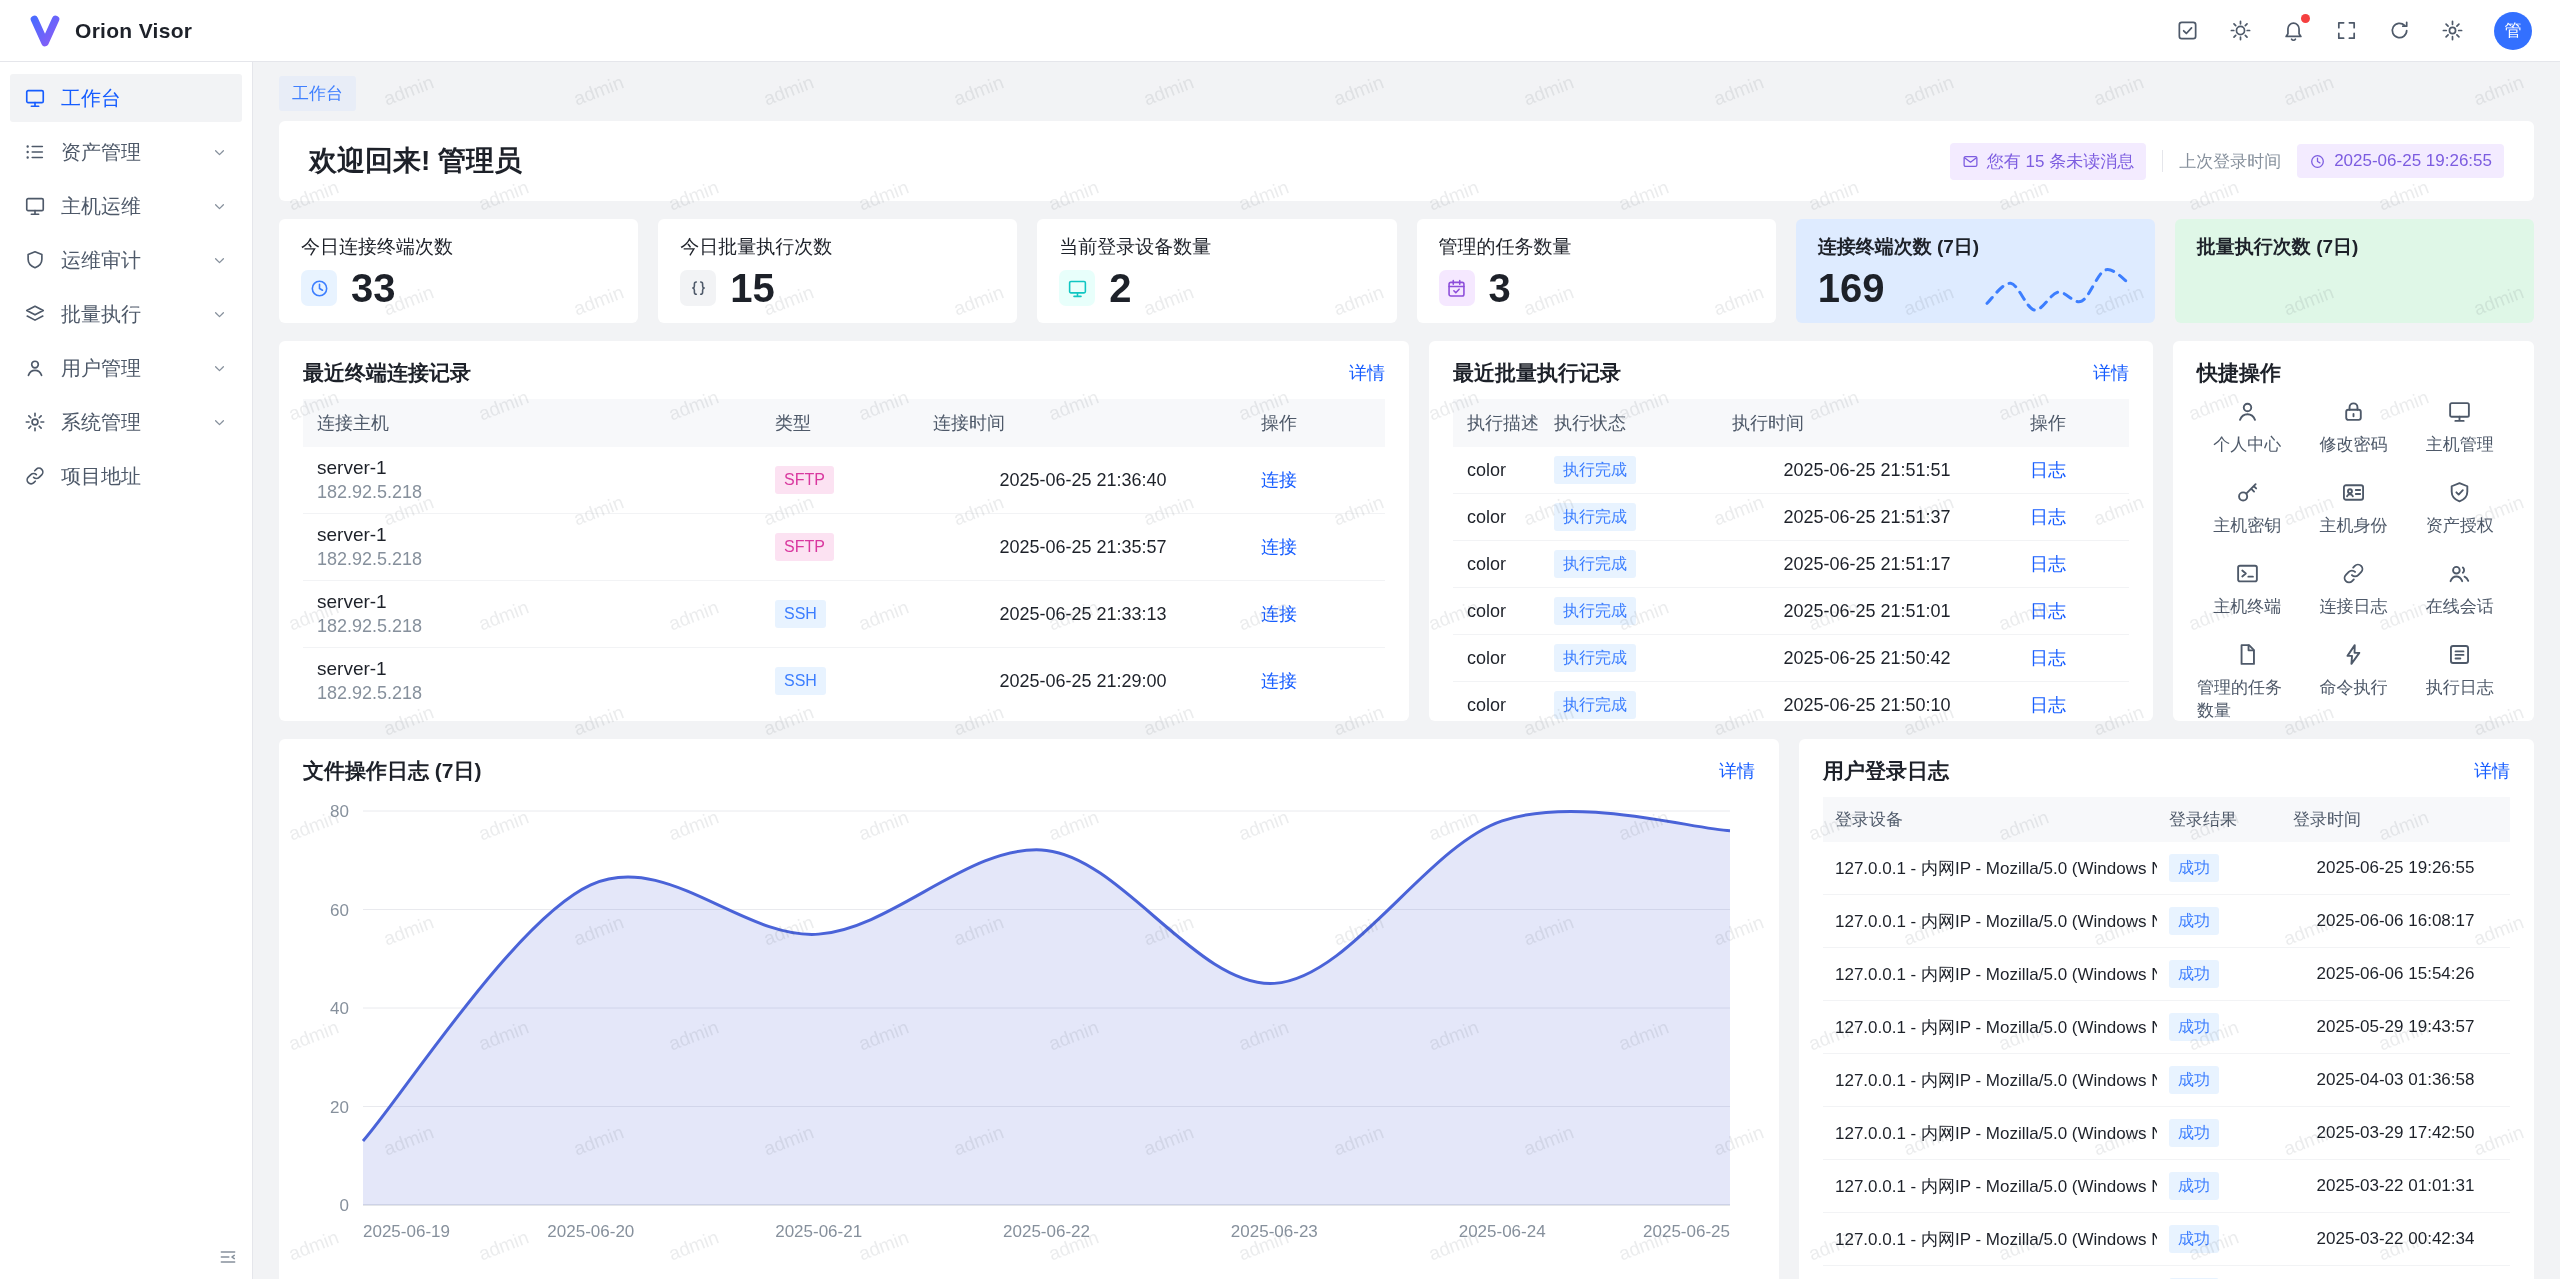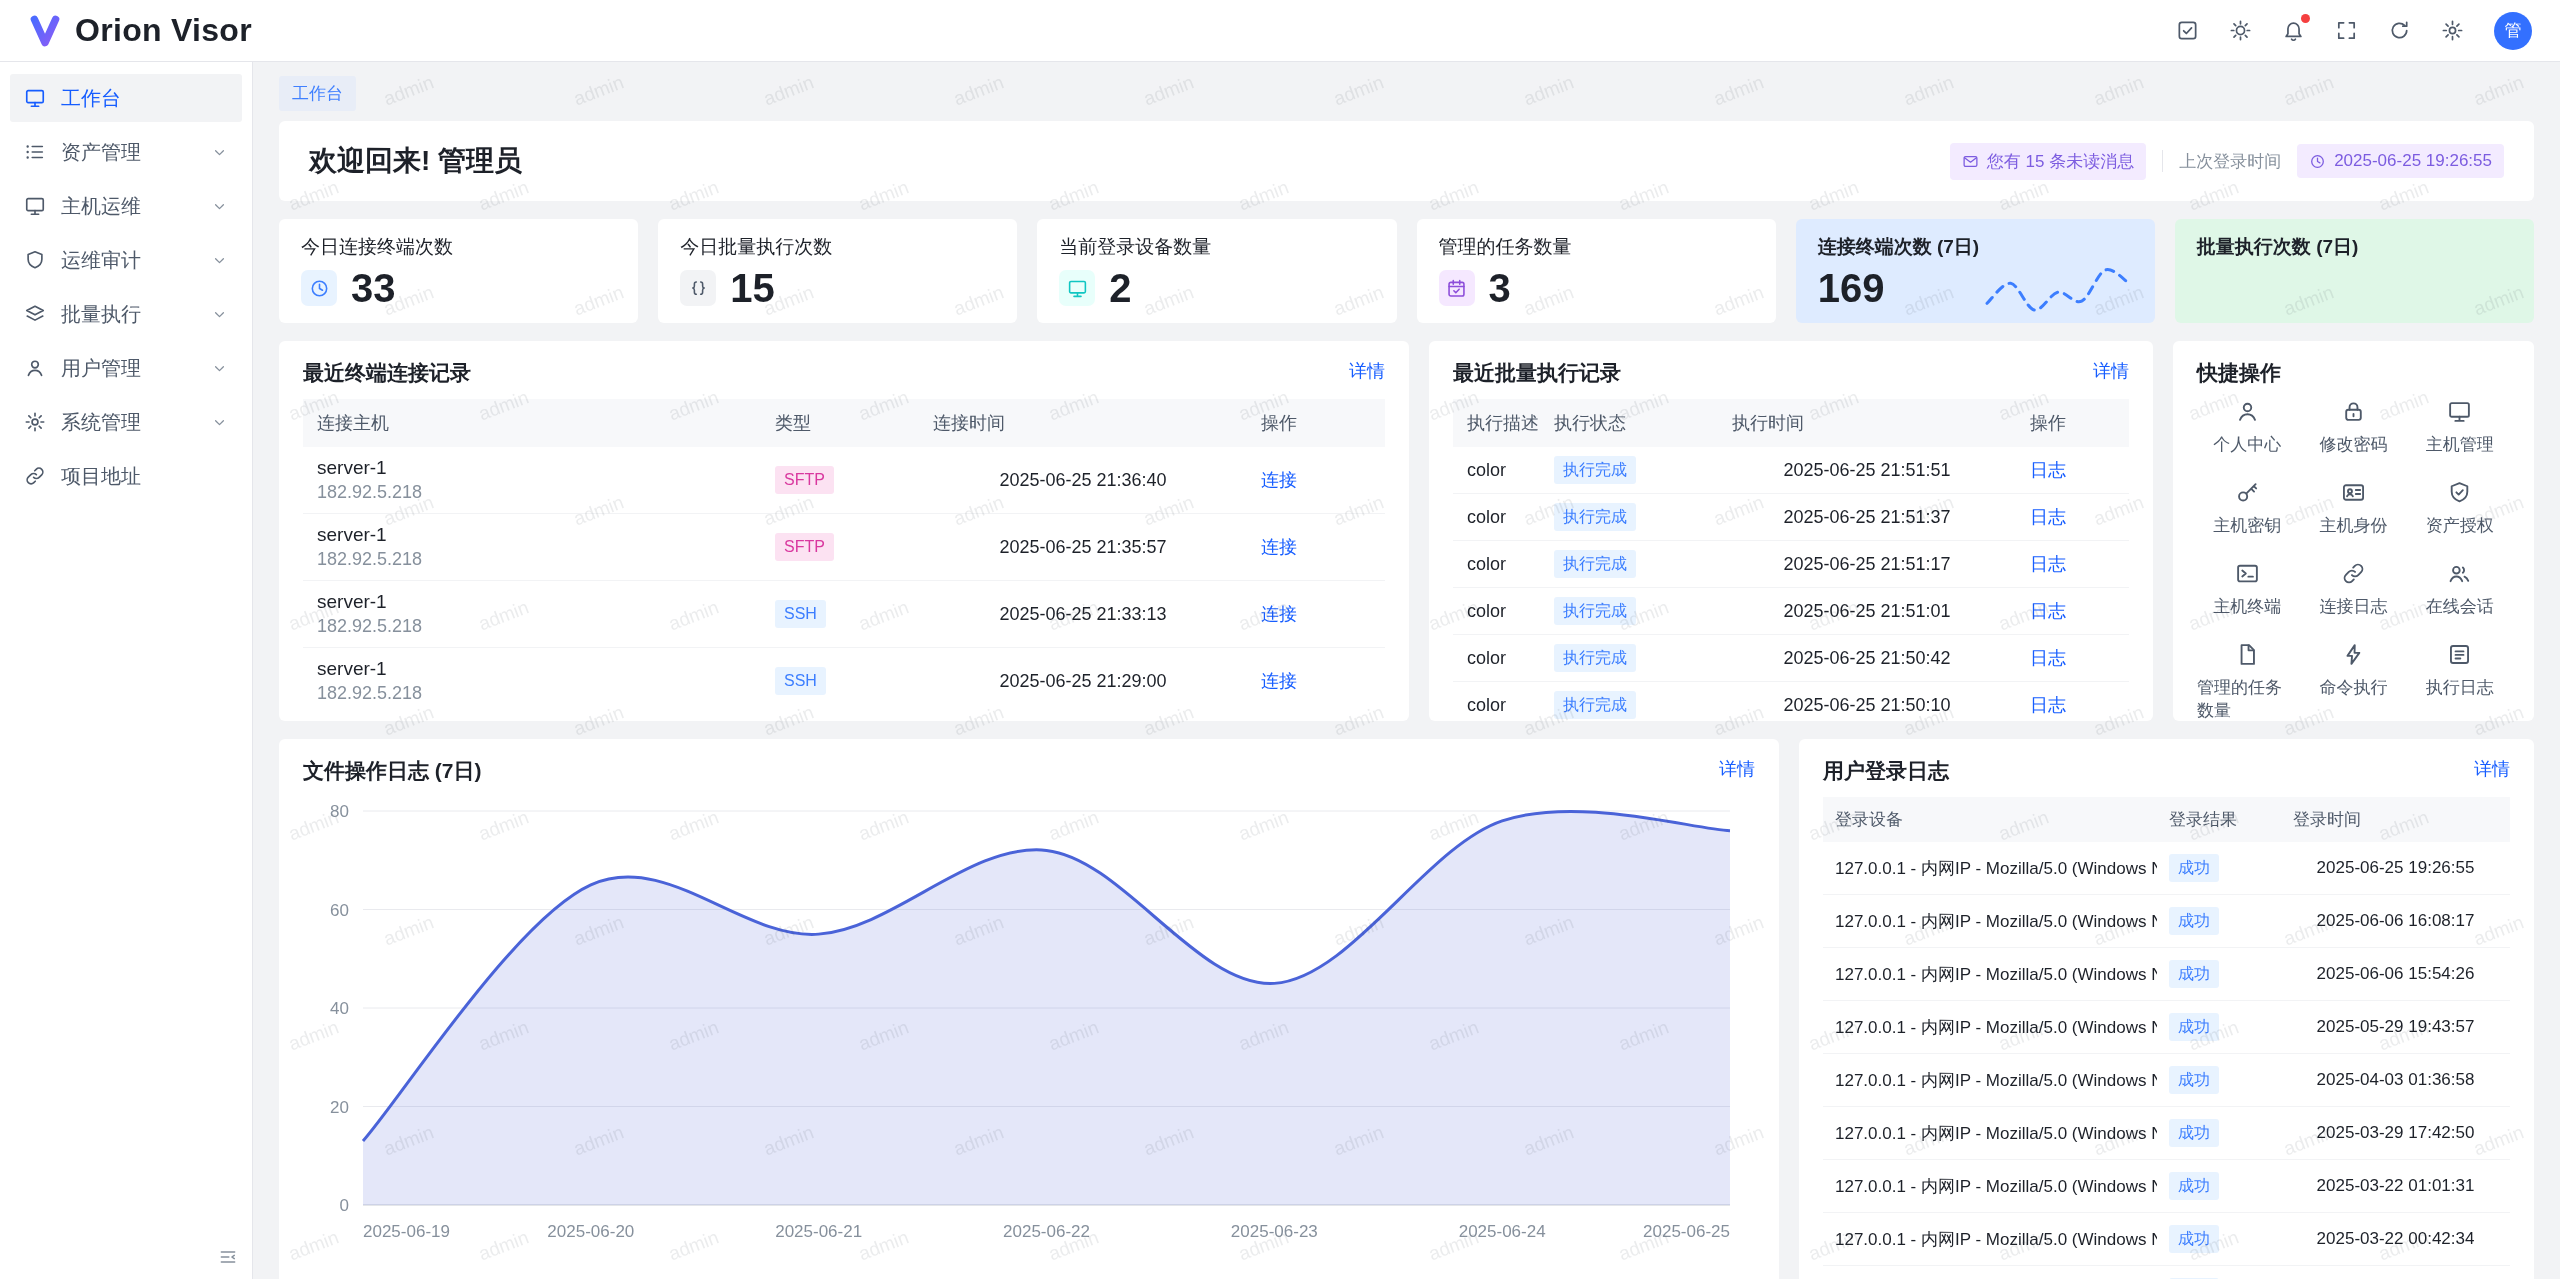--- a/index.html
+++ b/index.html
@@ -2,21 +2,21 @@
 <html><head>
 <meta charset="utf-8">
 <style>
   html,body{margin:0;padding:0;background:#F2F3F5;font-family:"Liberation Sans","DejaVu Sans",sans-serif;}
   .app{position:relative;width:2560px;height:1279px;overflow:hidden;background:#F2F3F5;}
   .ic{width:22px;height:22px;fill:none;stroke:currentColor;stroke-width:1.8;stroke-linecap:round;stroke-linejoin:round;display:block;}
 
   
   .topbar{position:absolute;top:0;left:0;right:0;height:62px;background:#fff;border-bottom:1px solid #E5E6EB;display:flex;align-items:center;justify-content:space-between;padding:0 28px;box-sizing:border-box;z-index:20;}
   .brand{display:flex;align-items:center;gap:13px;}
-  .brand-name{font-size:32px;font-weight:600;color:#1D2129;letter-spacing:.3px;}
+  .brand-name{font-size:21px;font-weight:600;color:#1D2129;letter-spacing:.3px;}
   .topbar-right{display:flex;align-items:center;gap:30px;}
   .tb-btn{color:#4E5969;cursor:pointer;display:flex;align-items:center;justify-content:center;}
   .tb-btn .ic{width:23px;height:23px;}
   .bell-wrap{position:relative;}
   .red-dot{position:absolute;top:-5px;right:-5px;width:9px;height:9px;border-radius:50%;background:#F53F3F;}
   .avatar{width:38px;height:38px;border-radius:50%;background:#3370FF;color:#fff;display:flex;align-items:center;justify-content:center;font-size:17px;cursor:pointer;}
 
   
   .sidebar{position:absolute;top:62px;left:0;bottom:0;width:253px;background:#fff;border-right:1px solid #E5E6EB;box-sizing:border-box;padding:12px 10px;z-index:15;}
   .menu-item{display:flex;align-items:center;height:48px;padding:0 14px;margin-bottom:6px;border-radius:3px;color:#4E5969;font-size:20px;gap:15px;cursor:pointer;}
@@ -28,21 +28,21 @@
 
   
   .main{position:absolute;top:62px;left:253px;right:0;bottom:0;overflow:hidden;}
   .wm-layer{position:absolute;inset:0;z-index:10;pointer-events:none;overflow:hidden;}
   .wm{position:absolute;font-size:19px;color:rgba(60,66,74,0.10);transform:rotate(-21deg);white-space:nowrap;}
   .breadcrumb{padding:14px 26px 10px;}
   .crumb-tag{display:inline-block;background:#E8EDF7;color:#4080FF;font-size:17px;padding:6px 13px;border-radius:3px;cursor:pointer;}
   .content{padding:0 26px 0;display:flex;flex-direction:column;gap:18px;}
 
   .panel{background:#fff;border-radius:6px;padding:18px 24px;box-sizing:border-box;}
-  .card-head{display:flex;justify-content:space-between;margin-bottom:12px;}
+  .card-head{display:flex;align-items:center;justify-content:space-between;margin-bottom:12px;}
   .card-title{font-size:21px;font-weight:700;color:#1D2129;}
   .detail-lnk{font-size:18px;color:#165DFF;cursor:pointer;text-decoration:none;}
 
   
   .welcome-card{height:80px;display:flex;align-items:center;justify-content:space-between;padding:0 30px;}
   .welcome-title{font-size:28px;font-weight:700;color:#1D2129;}
   .w-right{display:flex;align-items:center;gap:16px;}
   .p-tag{display:inline-flex;align-items:center;gap:8px;background:#F3EBFF;color:#7C5CE0;font-size:17px;padding:7px 12px;border-radius:4px;cursor:pointer;}
   .p-tag .ic{width:17px;height:17px;}
   .sep{width:1px;height:22px;background:#E5E6EB;}

